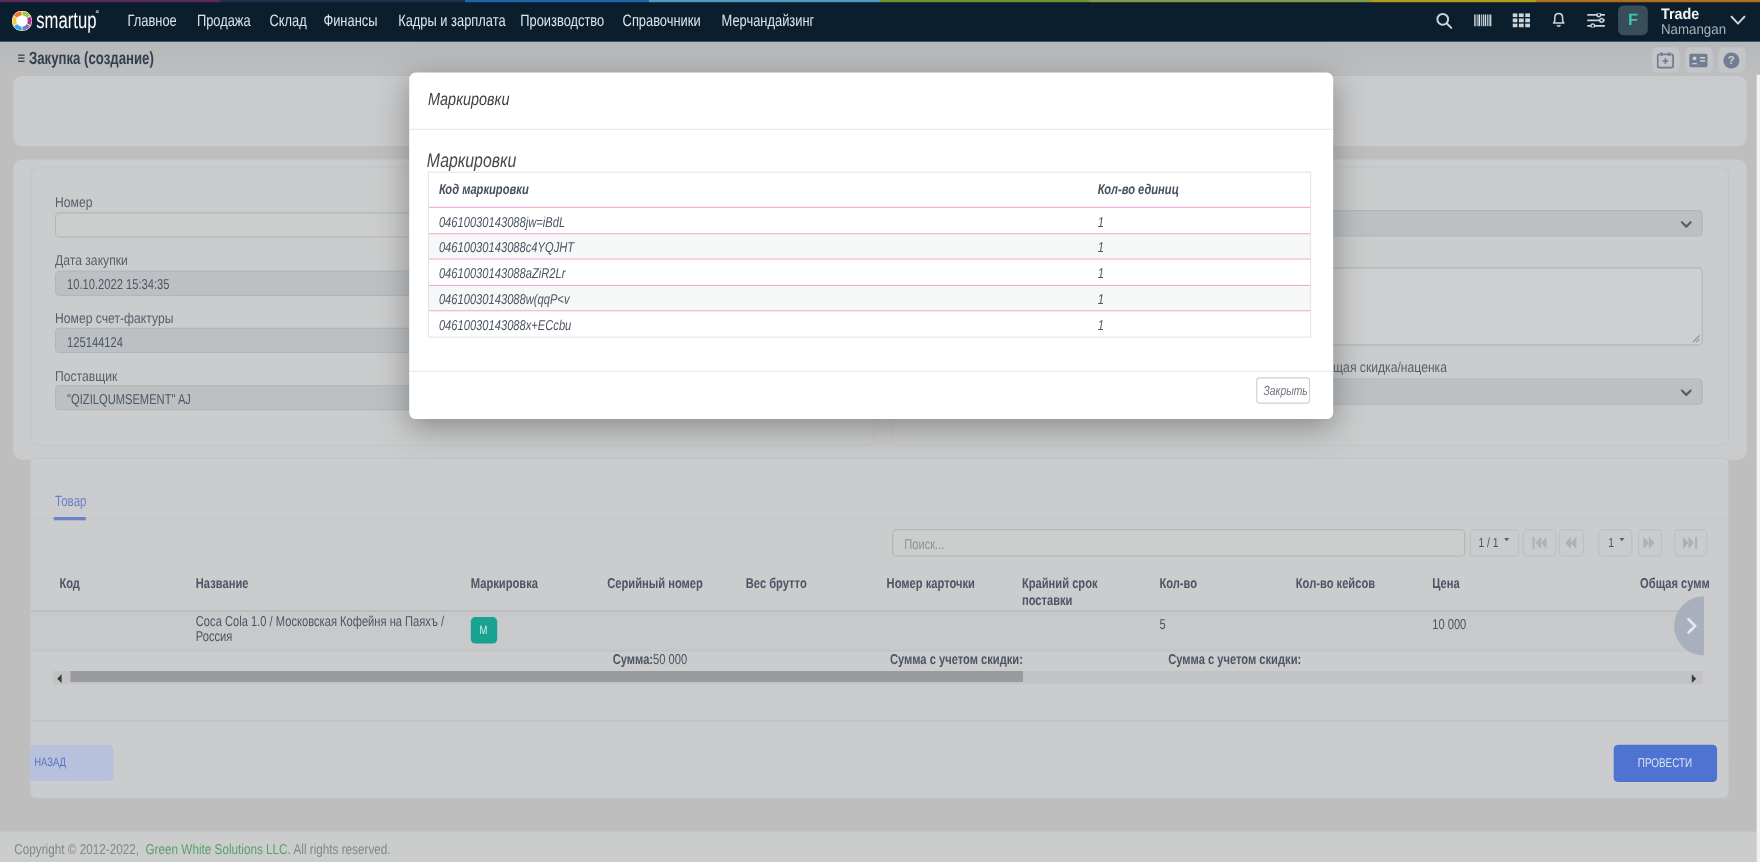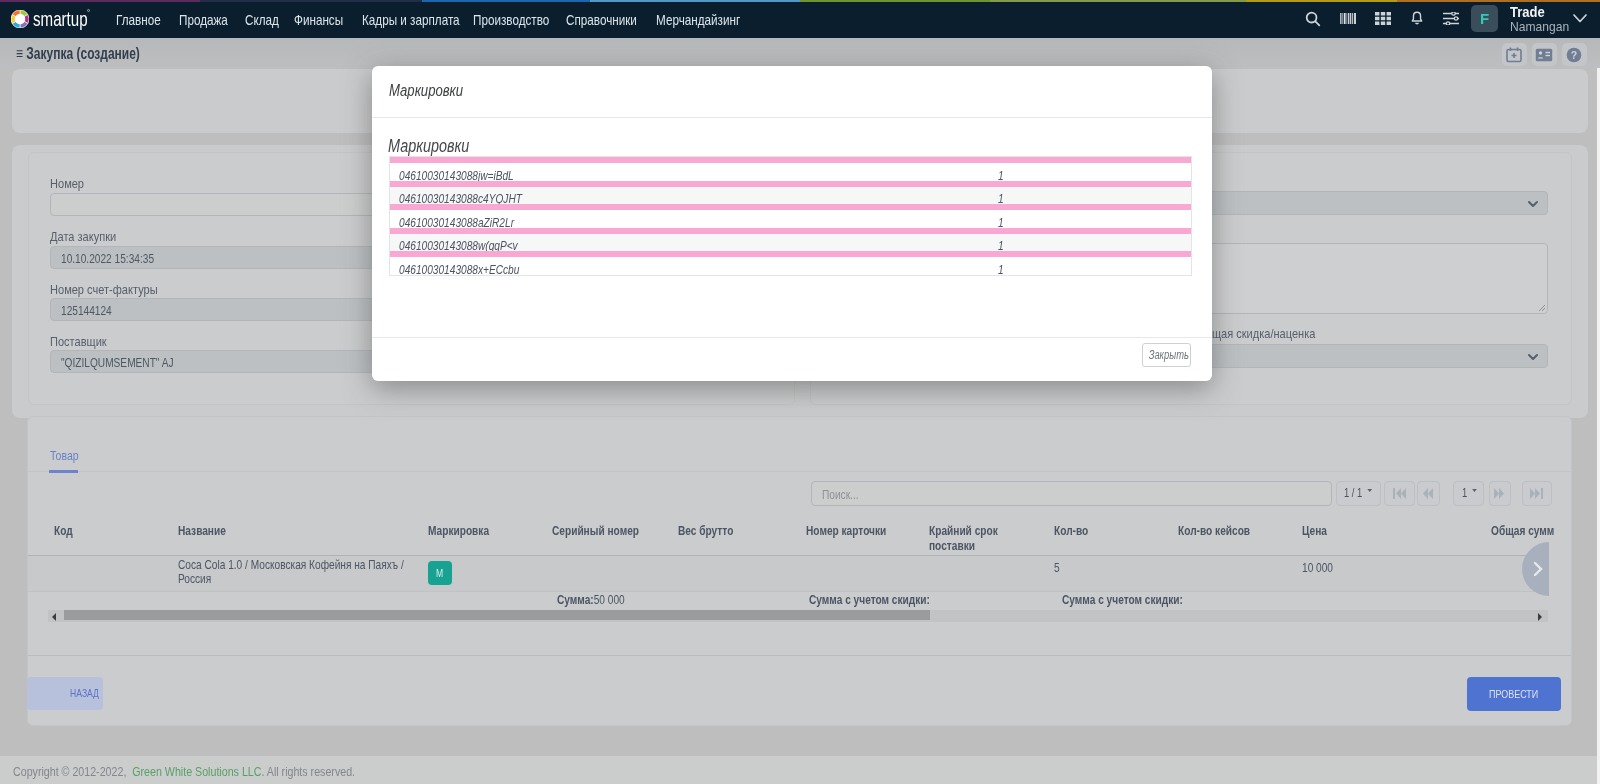--- a/index.html
+++ b/index.html
@@ -37,21 +37,21 @@
 .pgbtn { position:absolute; top:481px; height:25px; background:#c9cbce; border:1px solid #bac0c6; border-radius:4px; }
 .tri { display:inline-block; width:0; height:0; border:3.2px solid transparent; border-top-color:#59616c; vertical-align:2px; }
 
 
 #modal { position:absolute; left:372px; top:66px; width:840px; height:315px; background:#fff; border-radius:6px; box-shadow:0 7px 28px rgba(70,70,70,0.5);font-style:italic; }
 #mhead span { position:absolute; left:17px; top:16px; font-size:16px; color:#3f4142; transform:scaleX(0.82); transform-origin:0 0; white-space:nowrap; }
 #mheadline { position:absolute; left:0; top:51px; width:100%; border-top:1px solid #e7e8e9; }
 #mtitle { position:absolute; left:16px; top:70px; font-size:18px; color:#454748; transform:scaleX(0.8); transform-origin:0 0; white-space:nowrap; }
 #mtable { position:absolute; left:17px; top:90px; width:803px; border:1px solid #e3e4e5; background:#fff; }
 #mthead { position:relative; height:31px; font-size:13px; font-weight:bold; color:#47505e; }
-.mrow { position:relative; height:23.5px; border-top:6px solid #f9a8d4; font-size:13px; color:#4b5462; }
+.mrow { position:relative; height:23.5px; border-top:1px solid #f9a8d4; font-size:13px; color:#4b5462; }
 .mrow.alt { background:#f6f7f7; }
 .c1 { position:absolute; left:9px; top:4.5px; display:inline-block; transform:scaleX(0.78); transform-origin:0 0; white-space:nowrap; }
 .c2 { position:absolute; left:608px; top:4.5px; display:inline-block; transform:scaleX(0.78); transform-origin:0 0; white-space:nowrap; }
 #mthead .c1, #mthead .c2 { top:7px; }
 #mfootline { position:absolute; left:0; top:271px; width:100%; border-top:1px solid #e7e8e9; }
 #mclose { position:absolute; left:770px; top:277px; width:49px; height:24px; border:1px solid #cdd0d4; border-radius:3px; background:#fff; font-size:12px; color:#6d757d; text-align:center; line-height:22px; }
 </style>
 </head>
 <body>
 
@@ -159,21 +159,21 @@
 <div class="th" style="left:557px; top:592px;">Сумма:<span style="font-weight:normal">50 000</span></div>
 <div class="th" style="left:809px; top:592px;">Сумма с учетом скидки:</div>
 <div class="th" style="left:1062px; top:592px;">Сумма с учетом скидки:</div>
 
 <div class="abs" style="left:48px; top:610px; width:1500px; height:12px; background:#c2c3c4;"></div>
 <div class="abs" style="left:64px; top:610px; width:866px; height:10px; background:#9a9b9c;"></div>
 <div class="abs" style="left:52px; top:613px; width:0; height:0; border:4px solid transparent; border-right-color:#3c3c3c; border-left:none;"></div>
 <div class="abs" style="left:1538px; top:613px; width:0; height:0; border:4px solid transparent; border-left-color:#3c3c3c; border-right:none;"></div>
 
 <div class="abs" style="left:28px; top:655px; width:1543px; height:1px; background:#b9bcbe;"></div>
-<div class="abs" style="left:27px; top:677px; width:76px; height:33px; background:#b8c1dc; border-radius:4px; color:#5b72c6; font-size:11px; text-align:right; line-height:33px;"><span class="tc">НАЗАД</span></div>
+<div class="abs" style="left:27px; top:677px; width:76px; height:33px; background:#b8c1dc; border-radius:4px; color:#5b72c6; font-size:11px; text-align:left; line-height:33px;"><span class="tc">НАЗАД</span></div>
 <div class="abs" style="left:1467px; top:677px; width:94px; height:34px; background:#4f73d1; border-radius:4px; color:#dde3f3; font-size:11.5px; text-align:center; line-height:34px;"><span class="tc">ПРОВЕСТИ</span></div>
 
 <div class="abs" style="left:0; top:756px; width:1600px; height:28px; background:#cbcccc;"></div>
 <div class="abs" style="left:13px; top:764px; font-size:13px; color:#82878c;"><span class="t" style="transform:scaleX(0.82);">Copyright © 2012-2022,&nbsp; <span style="color:#59a067;">Green White Solutions LLC</span>. All rights reserved.</span></div>
 
 <div class="abs" style="left:1597px; top:38px; width:3px; height:746px; background:#f2f2f3;"></div>
 
 <div id="navbar">
   <div id="topline"></div>
   <svg class="abs" style="left:11px; top:10px;" width="18" height="18" viewBox="0 0 24 24">
@@ -274,20 +274,24 @@
   </svg>
 </div>
 
 <div id="modal">
   <div id="mhead">
       <span>Маркировки</span>
     </div>
   <div id="mheadline"></div>
   <div id="mtitle">Маркировки</div>
   <div id="mtable">
+    <div id="mthead">
+        <span class="c1">Код маркировки</span>
+        <span class="c2">Кол-во единиц</span>
+      </div>
     <div class="mrow">
         <span class="c1">04610030143088jw=iBdL</span>
         <span class="c2">1</span>
       </div>
     <div class="mrow alt">
         <span class="c1">04610030143088c4YQJHT</span>
         <span class="c2">1</span>
       </div>
     <div class="mrow">
         <span class="c1">04610030143088aZiR2Lr</span>

